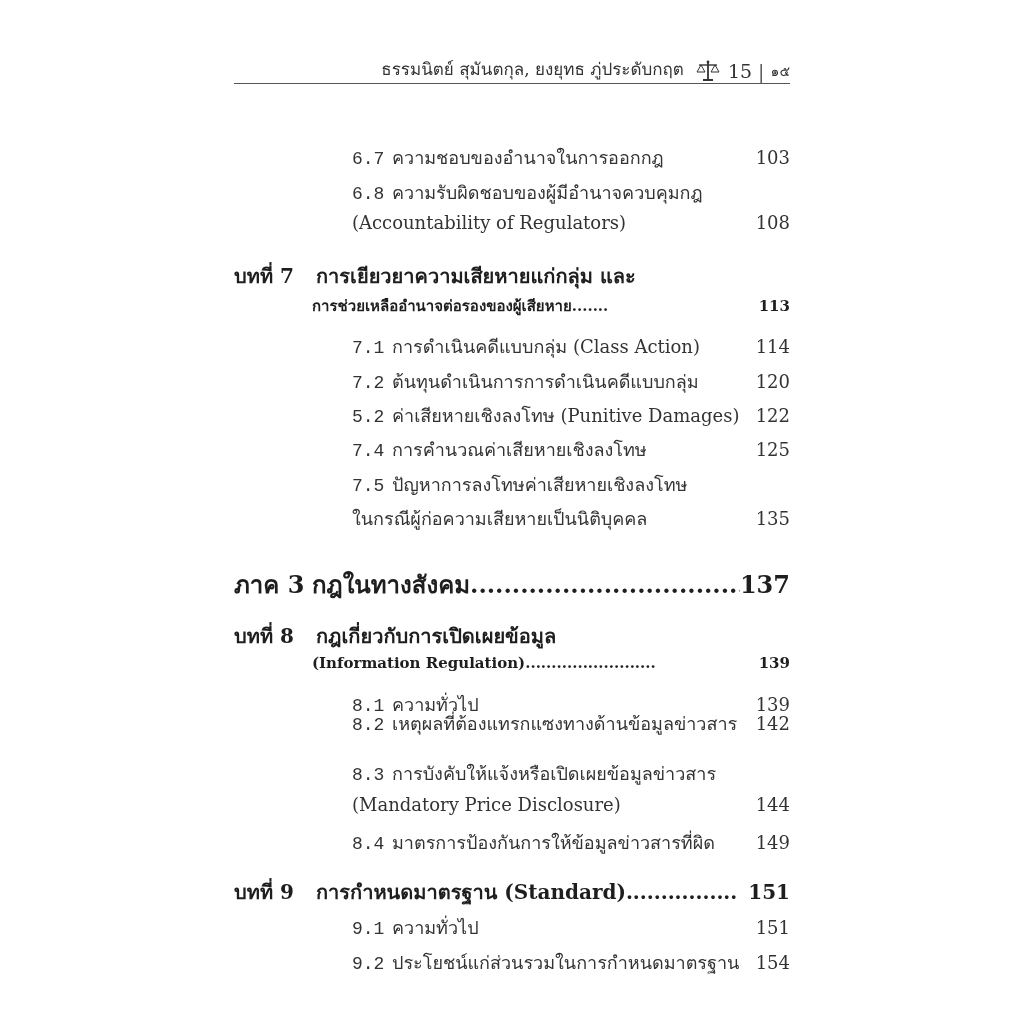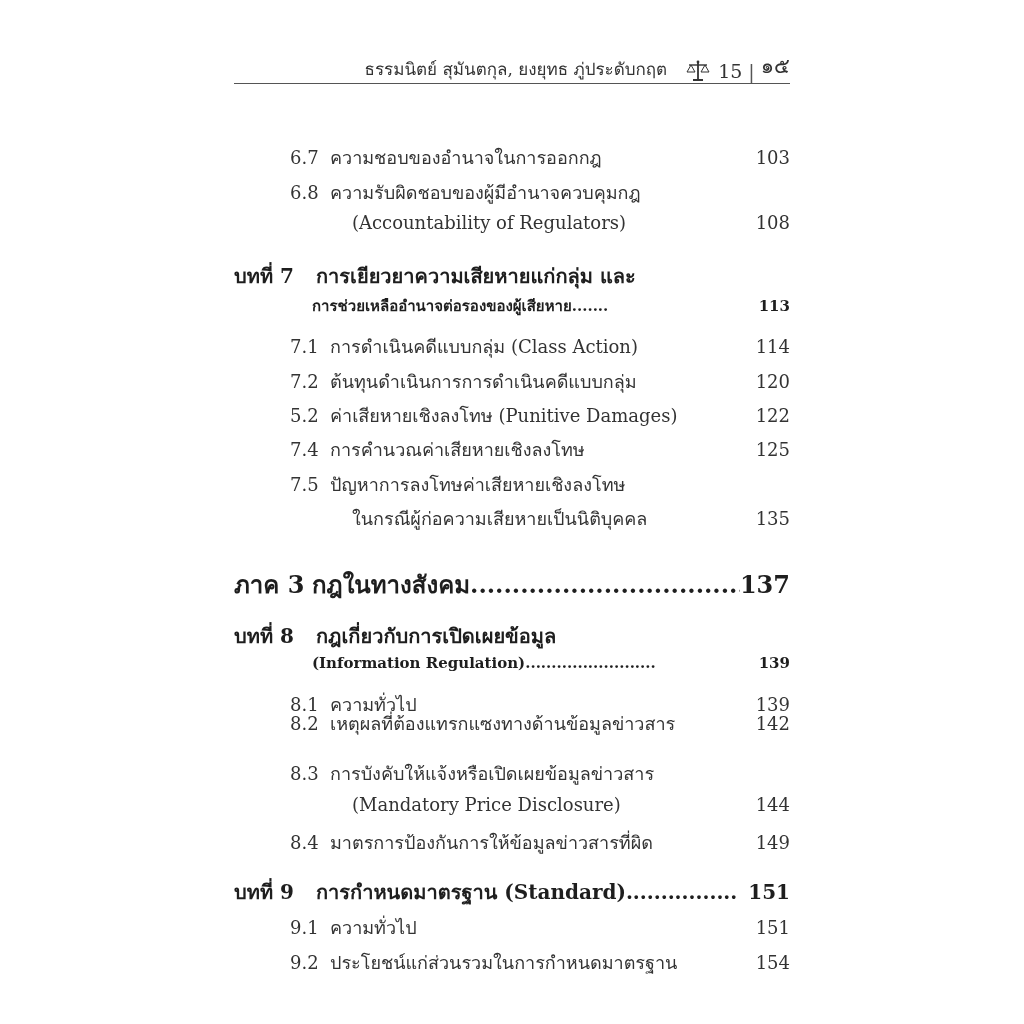--- a/index.html
+++ b/index.html
@@ -9,41 +9,41 @@
       color: #2a2a2a;
     }
     .page { position: absolute; left: 0; top: 0; width: 1024px; height: 1024px; }
 
     
     .header {
       position: absolute; left: 234px; top: 56px; width: 556px; height: 26px;
       display: flex; justify-content: flex-end; align-items: flex-end;
       font-size: 17px; color: #333;
     }
-    .header .authors { margin-right: 19px; white-space: nowrap; }
+    .header .authors { margin-right: 12px; white-space: nowrap; }
     .header .scales { width: 24px; height: 22px; margin-right: 8px; }
     .header .pnum { font-size: 19px; margin-right: 6px; }
     .header .sep { font-size: 19px; margin-right: 6px; color: #555; }
-    .header .pnum-thai { font-size: 21px; }
+    .header .pnum-thai { font-size: 14px; }
     .header-rule {
       position: absolute; left: 234px; top: 83px; width: 556px; height: 1px;
       background: #555;
     }
 
     
     .row {
       position: absolute; left: 234px; width: 556px; display: flex; align-items: baseline;
       white-space: nowrap;
     }
     .row .lbl { display: inline-block; }
     .row .txt { flex: 1; overflow: hidden; }
     .row .pg { text-align: right; min-width: 50px; }
 
     .sub { font-size: 18px; color: #333; }
-    .sub .num { width: 38px; margin-left: 56px; }
+    .sub .num { width: 38px; margin-left: 118px; font-family: Liberation Mono, monospace; }
     .sub .txt { margin-left: 2px; }
 
     .cont { font-size: 18px; color: #333; }
     .cont .txt { margin-left: 118px; }
 
     .chap { font-size: 20px; font-weight: bold; color: #1e1e1e; }
     .chap .lbl { width: 78px; }
     .chap .txt { margin-left: 4px; }
     .chap-cont { font-size: 15px; font-weight: bold; color: #1e1e1e; }
     .chap-cont .txt { margin-left: 78px; }

